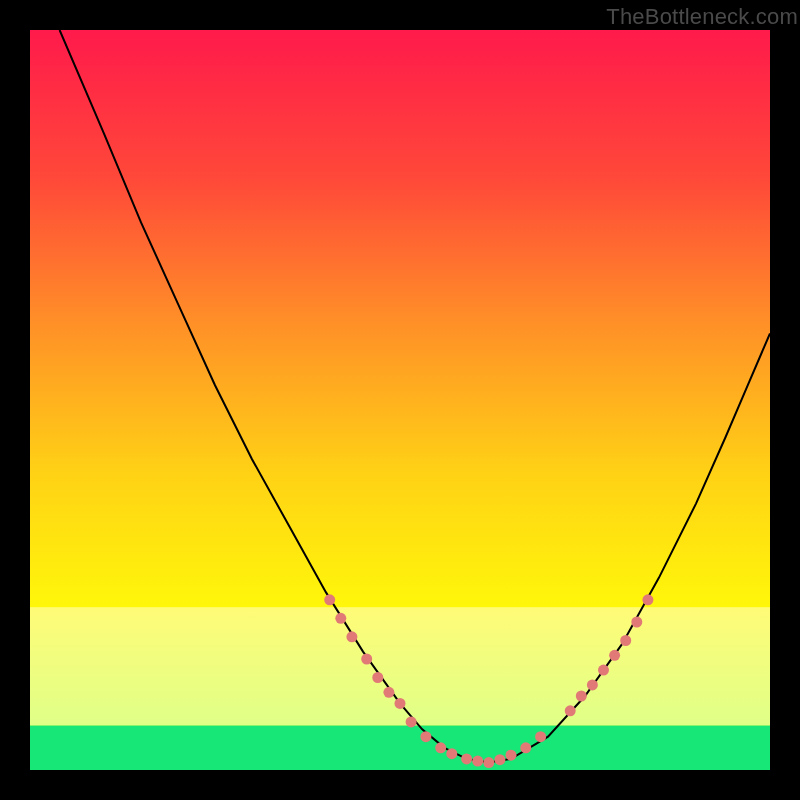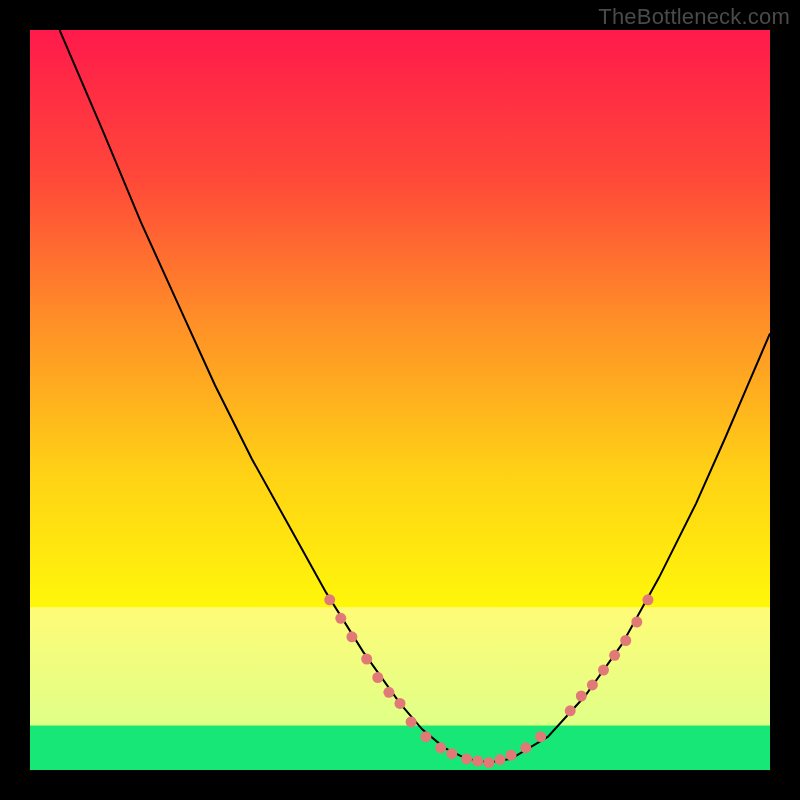--- a/index.html
+++ b/index.html
@@ -22,21 +22,21 @@
   .plot-area {
     position: absolute;
     left: 0;
     top: 0;
     width: 740px;
     height: 740px;
   }
   .watermark {
     position: absolute;
     top: 4px;
-    right: 10px;
+    right: 2px;
     color: #4a4a4a;
     font-size: 22px;
     font-weight: 500;
     letter-spacing: 0.2px;
   }
   svg {
     display: block;
   }
 </style>
 </head>

